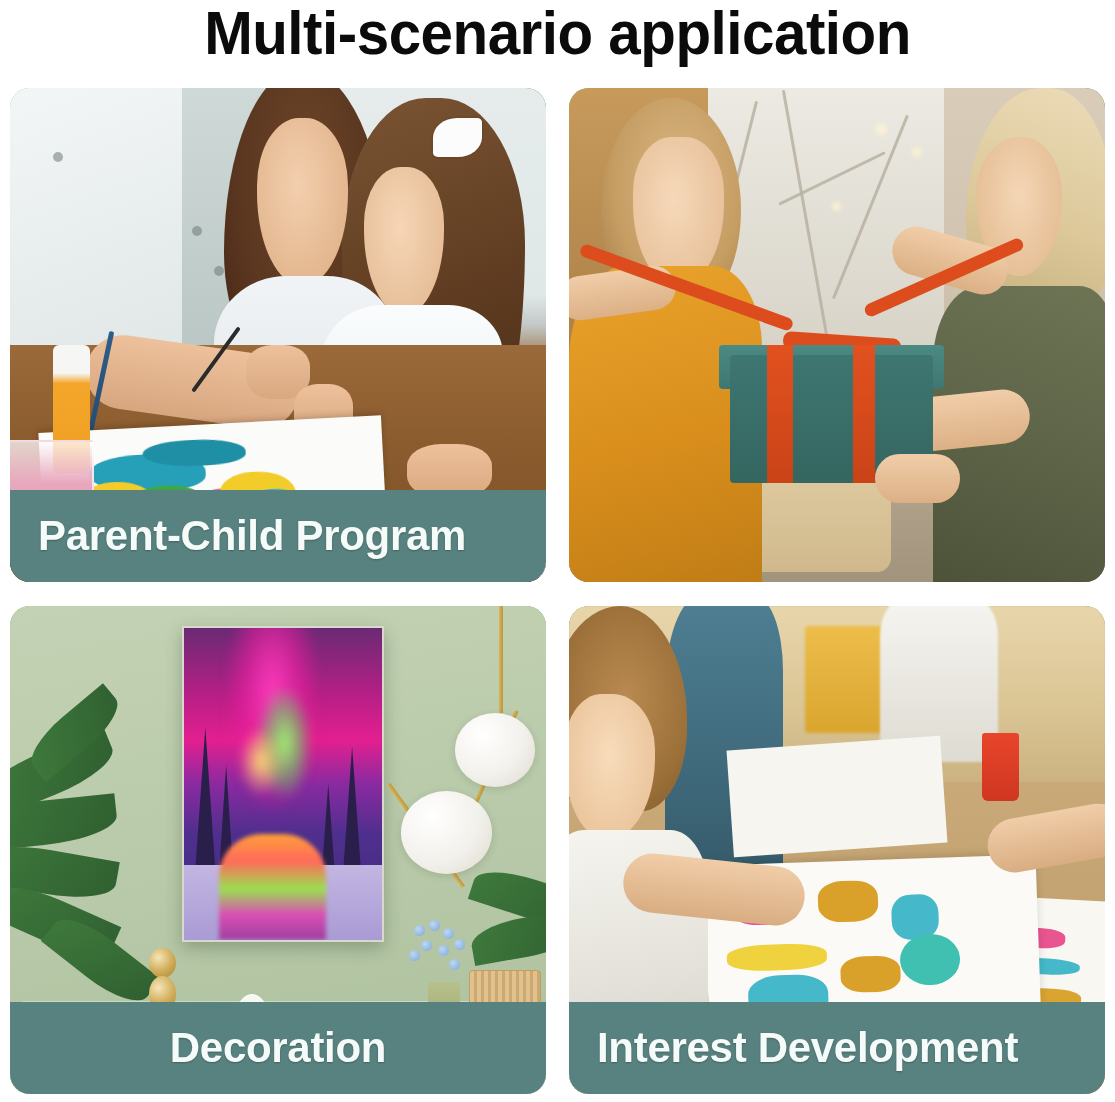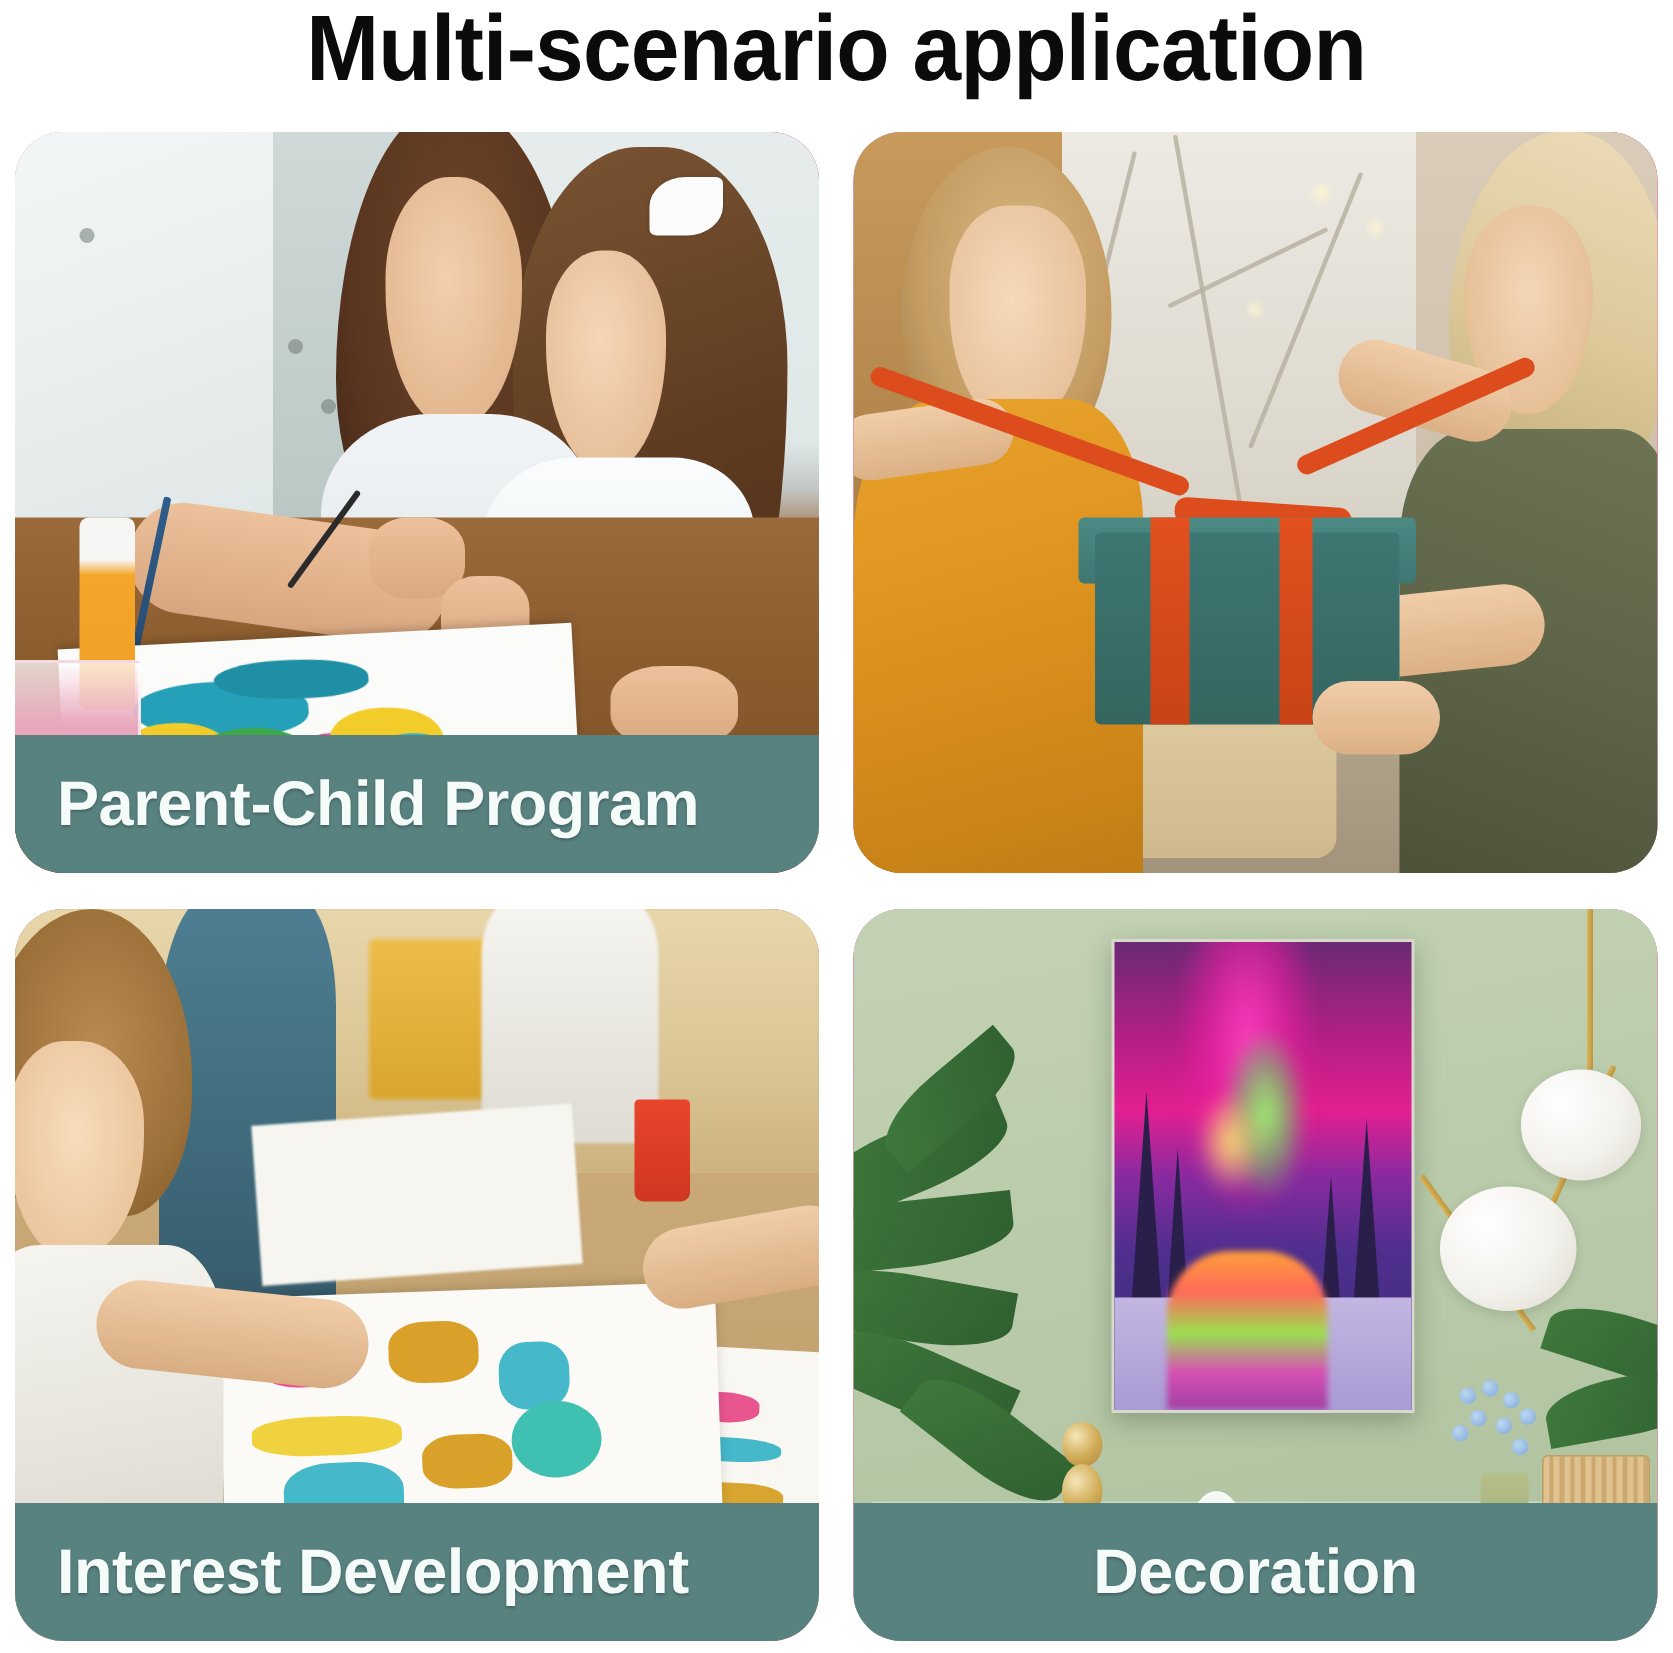--- a/index.html
+++ b/index.html
@@ -42,23 +42,23 @@
     height: 1006px;
     display: grid;
     grid-template-columns: 536px 536px;
     grid-template-rows: 494px 488px;
     column-gap: 23px;
     row-gap: 24px;
   }
 
   .card {
     position: relative;
-    border-radius: 32px;
+    border-radius: 20px;
     overflow: hidden;
-    background: #be185d;
+    background: #15803d;
   }
 
   .photo {
     position: absolute;
     inset: 0;
     overflow: hidden;
   }
 
   .caption {
     position: absolute;
@@ -370,66 +370,20 @@
       <div class="giftbox"></div>
       <div class="ribbon-v" style="left:37%;top:52%;width:26px;height:28%"></div>
       <div class="ribbon-v" style="left:53%;top:52%;width:22px;height:28%"></div>
 
       <div class="arm" style="left:57%;top:74%;width:16%;height:10%"></div>
     </div>
 
   </div>
 
   <div class="card">
-    <div class="photo p3">
-      <div class="blur-bg"></div>
-      <div class="yellow-shelf"></div>
-      <div class="tabletop"></div>
-
-      <div class="kid3-head"></div>
-      <div class="kid3"></div>
-      <div class="kid2-head"></div>
-      <div class="kid2"></div>
-
-      <div class="paper-top"></div>
-      <div class="cup"></div>
-      <div class="paper2">
-        <div class="stroke" style="position:absolute;left:18%;top:18%;width:36%;height:12%;background:#e8558f"></div>
-        <div class="stroke" style="position:absolute;left:14%;top:36%;width:50%;height:10%;background:#45b8c9"></div>
-        <div class="stroke" style="position:absolute;left:26%;top:54%;width:40%;height:12%;background:#d9a430"></div>
-        <div class="stroke" style="position:absolute;left:40%;top:74%;width:34%;height:14%;background:#4aa85a"></div>
-      </div>
-
-      <div class="big-paper">
-        <div class="stroke" style="position:absolute;left:8%;top:12%;width:20%;height:12%;background:#ec4f95"></div>
-        <div class="stroke" style="position:absolute;left:34%;top:8%;width:18%;height:16%;background:#d9a12a"></div>
-        <div class="stroke" style="position:absolute;left:56%;top:14%;width:14%;height:18%;background:#45b8c9"></div>
-        <div class="stroke" style="position:absolute;left:6%;top:32%;width:30%;height:10%;background:#f0d23f"></div>
-        <div class="stroke" style="position:absolute;left:12%;top:44%;width:24%;height:18%;background:#45b8c9"></div>
-        <div class="stroke" style="position:absolute;left:40%;top:38%;width:18%;height:14%;background:#d9a12a"></div>
-        <div class="stroke" style="position:absolute;left:58%;top:30%;width:18%;height:20%;background:#3fc0b0;border-radius:50%"></div>
-        <div class="stroke" style="position:absolute;left:6%;top:62%;width:14%;height:12%;background:#ec4f95"></div>
-        <div class="stroke" style="position:absolute;left:50%;top:58%;width:22%;height:28%;background:#e8c828;border-radius:50%"></div>
-        <div class="stroke" style="position:absolute;left:74%;top:60%;width:16%;height:22%;background:#4aa85a"></div>
-      </div>
-
-      <div class="boy-hair"></div>
-      <div class="boy-face"></div>
-      <div class="boy-shirt"></div>
-      <div class="arm" style="left:10%;top:52%;width:34%;height:12%;transform:rotate(6deg)"></div>
-      <div class="fist" style="left:48%;bottom:2%;width:14%;height:14%"></div>
-      <div class="arm" style="right:-4%;top:42%;width:26%;height:11%;transform:rotate(-10deg)"></div>
-    </div>
-
-    <div class="caption">
-      <div class="caption-text cap-left">Interest Development</div>
-    </div>
-  </div>
-
-  <div class="card">
     <div class="photo p4">
       <div class="wall"></div>
 
       <div class="art-frame">
         <div class="art">
           <div class="aur-pink"></div>
           <div class="aur-green"></div>
           <div class="aur-yellow"></div>
           <div class="tree" style="left:3%;width:16%;height:46%"></div>
           <div class="tree" style="left:16%;width:11%;height:34%"></div>
@@ -491,13 +445,59 @@
 
       <div class="basket" style="right:1%;bottom:17%;width:13%;height:8%"></div>
       <div class="basket" style="right:0%;bottom:8%;width:15%;height:10%"></div>
     </div>
 
     <div class="caption">
       <div class="caption-text cap-center">Decoration</div>
     </div>
   </div>
 
+  <div class="card">
+    <div class="photo p3">
+      <div class="blur-bg"></div>
+      <div class="yellow-shelf"></div>
+      <div class="tabletop"></div>
+
+      <div class="kid3-head"></div>
+      <div class="kid3"></div>
+      <div class="kid2-head"></div>
+      <div class="kid2"></div>
+
+      <div class="paper-top"></div>
+      <div class="cup"></div>
+      <div class="paper2">
+        <div class="stroke" style="position:absolute;left:18%;top:18%;width:36%;height:12%;background:#e8558f"></div>
+        <div class="stroke" style="position:absolute;left:14%;top:36%;width:50%;height:10%;background:#45b8c9"></div>
+        <div class="stroke" style="position:absolute;left:26%;top:54%;width:40%;height:12%;background:#d9a430"></div>
+        <div class="stroke" style="position:absolute;left:40%;top:74%;width:34%;height:14%;background:#4aa85a"></div>
+      </div>
+
+      <div class="big-paper">
+        <div class="stroke" style="position:absolute;left:8%;top:12%;width:20%;height:12%;background:#ec4f95"></div>
+        <div class="stroke" style="position:absolute;left:34%;top:8%;width:18%;height:16%;background:#d9a12a"></div>
+        <div class="stroke" style="position:absolute;left:56%;top:14%;width:14%;height:18%;background:#45b8c9"></div>
+        <div class="stroke" style="position:absolute;left:6%;top:32%;width:30%;height:10%;background:#f0d23f"></div>
+        <div class="stroke" style="position:absolute;left:12%;top:44%;width:24%;height:18%;background:#45b8c9"></div>
+        <div class="stroke" style="position:absolute;left:40%;top:38%;width:18%;height:14%;background:#d9a12a"></div>
+        <div class="stroke" style="position:absolute;left:58%;top:30%;width:18%;height:20%;background:#3fc0b0;border-radius:50%"></div>
+        <div class="stroke" style="position:absolute;left:6%;top:62%;width:14%;height:12%;background:#ec4f95"></div>
+        <div class="stroke" style="position:absolute;left:50%;top:58%;width:22%;height:28%;background:#e8c828;border-radius:50%"></div>
+        <div class="stroke" style="position:absolute;left:74%;top:60%;width:16%;height:22%;background:#4aa85a"></div>
+      </div>
+
+      <div class="boy-hair"></div>
+      <div class="boy-face"></div>
+      <div class="boy-shirt"></div>
+      <div class="arm" style="left:10%;top:52%;width:34%;height:12%;transform:rotate(6deg)"></div>
+      <div class="fist" style="left:48%;bottom:2%;width:14%;height:14%"></div>
+      <div class="arm" style="right:-4%;top:42%;width:26%;height:11%;transform:rotate(-10deg)"></div>
+    </div>
+
+    <div class="caption">
+      <div class="caption-text cap-left">Interest Development</div>
+    </div>
+  </div>
+
 </div>
 
 </body></html>

